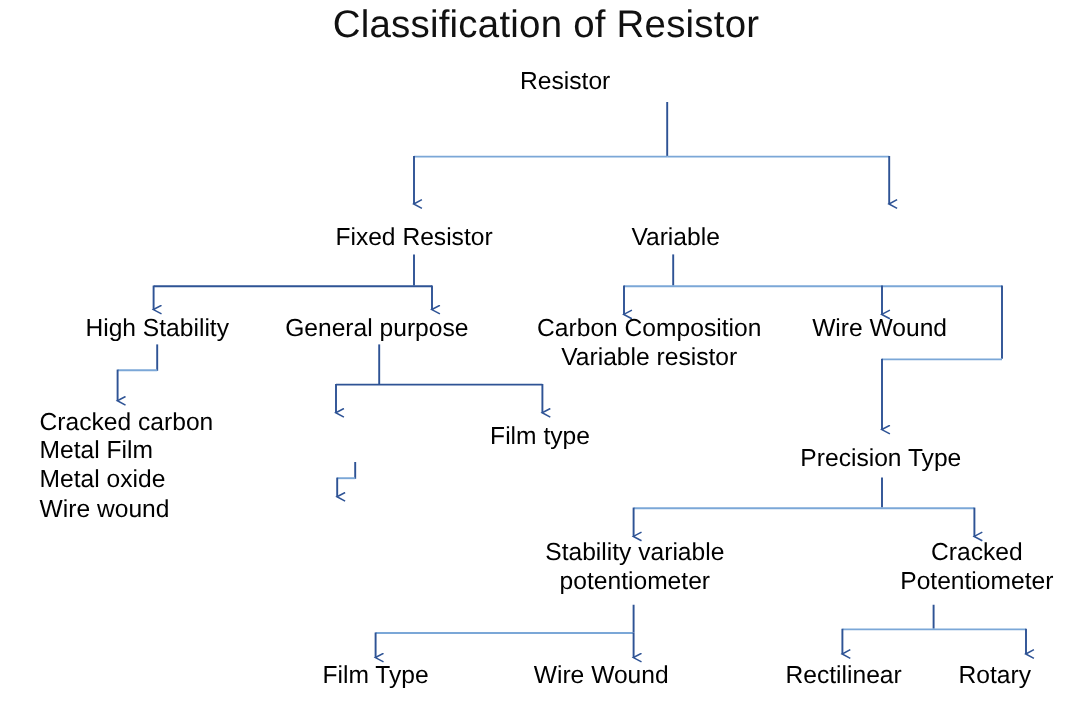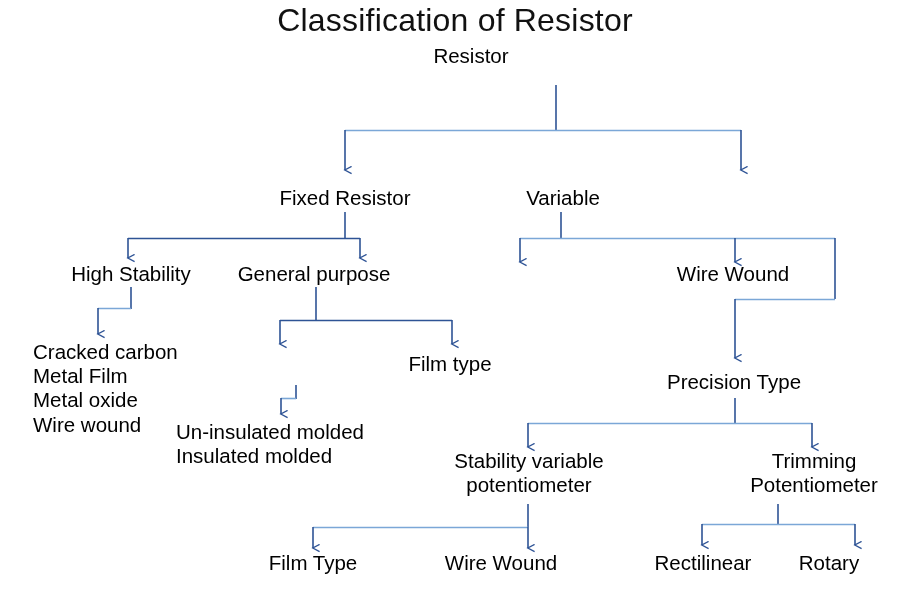--- a/index.html
+++ b/index.html
@@ -110,50 +110,50 @@
       <path d="M528,527 L528,548" stroke="#2E5395" marker-end="url(#ar-dark)"></path>
 
       <path d="M778,504 L778,524" stroke="#2E5395"></path>
       <path d="M702,524.5 L855,524.5" stroke="#7BA7D7"></path>
       <path d="M702,524 L702,545" stroke="#2E5395" marker-end="url(#ar-dark)"></path>
       <path d="M855,524 L855,545" stroke="#2E5395" marker-end="url(#ar-dark)"></path>
 
     </g>
   </svg>
 
-  <div class="node center n20" style="left:471px; top:44px;text-align:right;">Resistor</div>
+  <div class="node center n20" style="left:471px; top:56px;text-align:right;">Resistor</div>
 
   <div class="node center n20" style="left:345px; top:186px;">Fixed Resistor</div>
 
   <div class="node center n20" style="left:563px; top:186px;">Variable</div>
 
   <div class="node center n20" style="left:131px; top:262px;text-align:center;">High Stability</div>
 
   <div class="node center n20" style="left:314px; top:262px;">General purpose</div>
 
+  <div class="node center n20" style="left:541px; top:262px;">Carbon Composition
+Variable resistor</div>
 
   <div class="node center n20" style="left:733px; top:262px;">Wire Wound</div>
 
   <div class="node left n20" style="left:20px; top:340px;margin-left:13px;">Cracked carbon
 Metal Film
 Metal oxide
 Wire wound</div>
 
 
   <div class="node center n20" style="left:450px; top:352px;">Film type</div>
 
-  <div class="node left n20" style="left:176px; top:420px;">Un-insulated molded
-Insulated molded</div>
 
   <div class="node center n20" style="left:734px; top:370px;">Precision Type</div>
 
   <div class="node center n20" style="left:529px; top:449px;">Stability variable
 potentiometer</div>
 
-  <div class="node center n20" style="left:814px; top:449px;">Trimming
+  <div class="node center n20" style="left:814px; top:449px;">Cracked
 Potentiometer</div>
 
   <div class="node center n20" style="left:313px; top:551px;">Film Type</div>
 
   <div class="node center n20" style="left:501px; top:551px;">Wire Wound</div>
 
   <div class="node center n20" style="left:703px; top:551px;">Rectilinear</div>
 
   <div class="node center n20" style="left:829px; top:551px;">Rotary</div>
 

